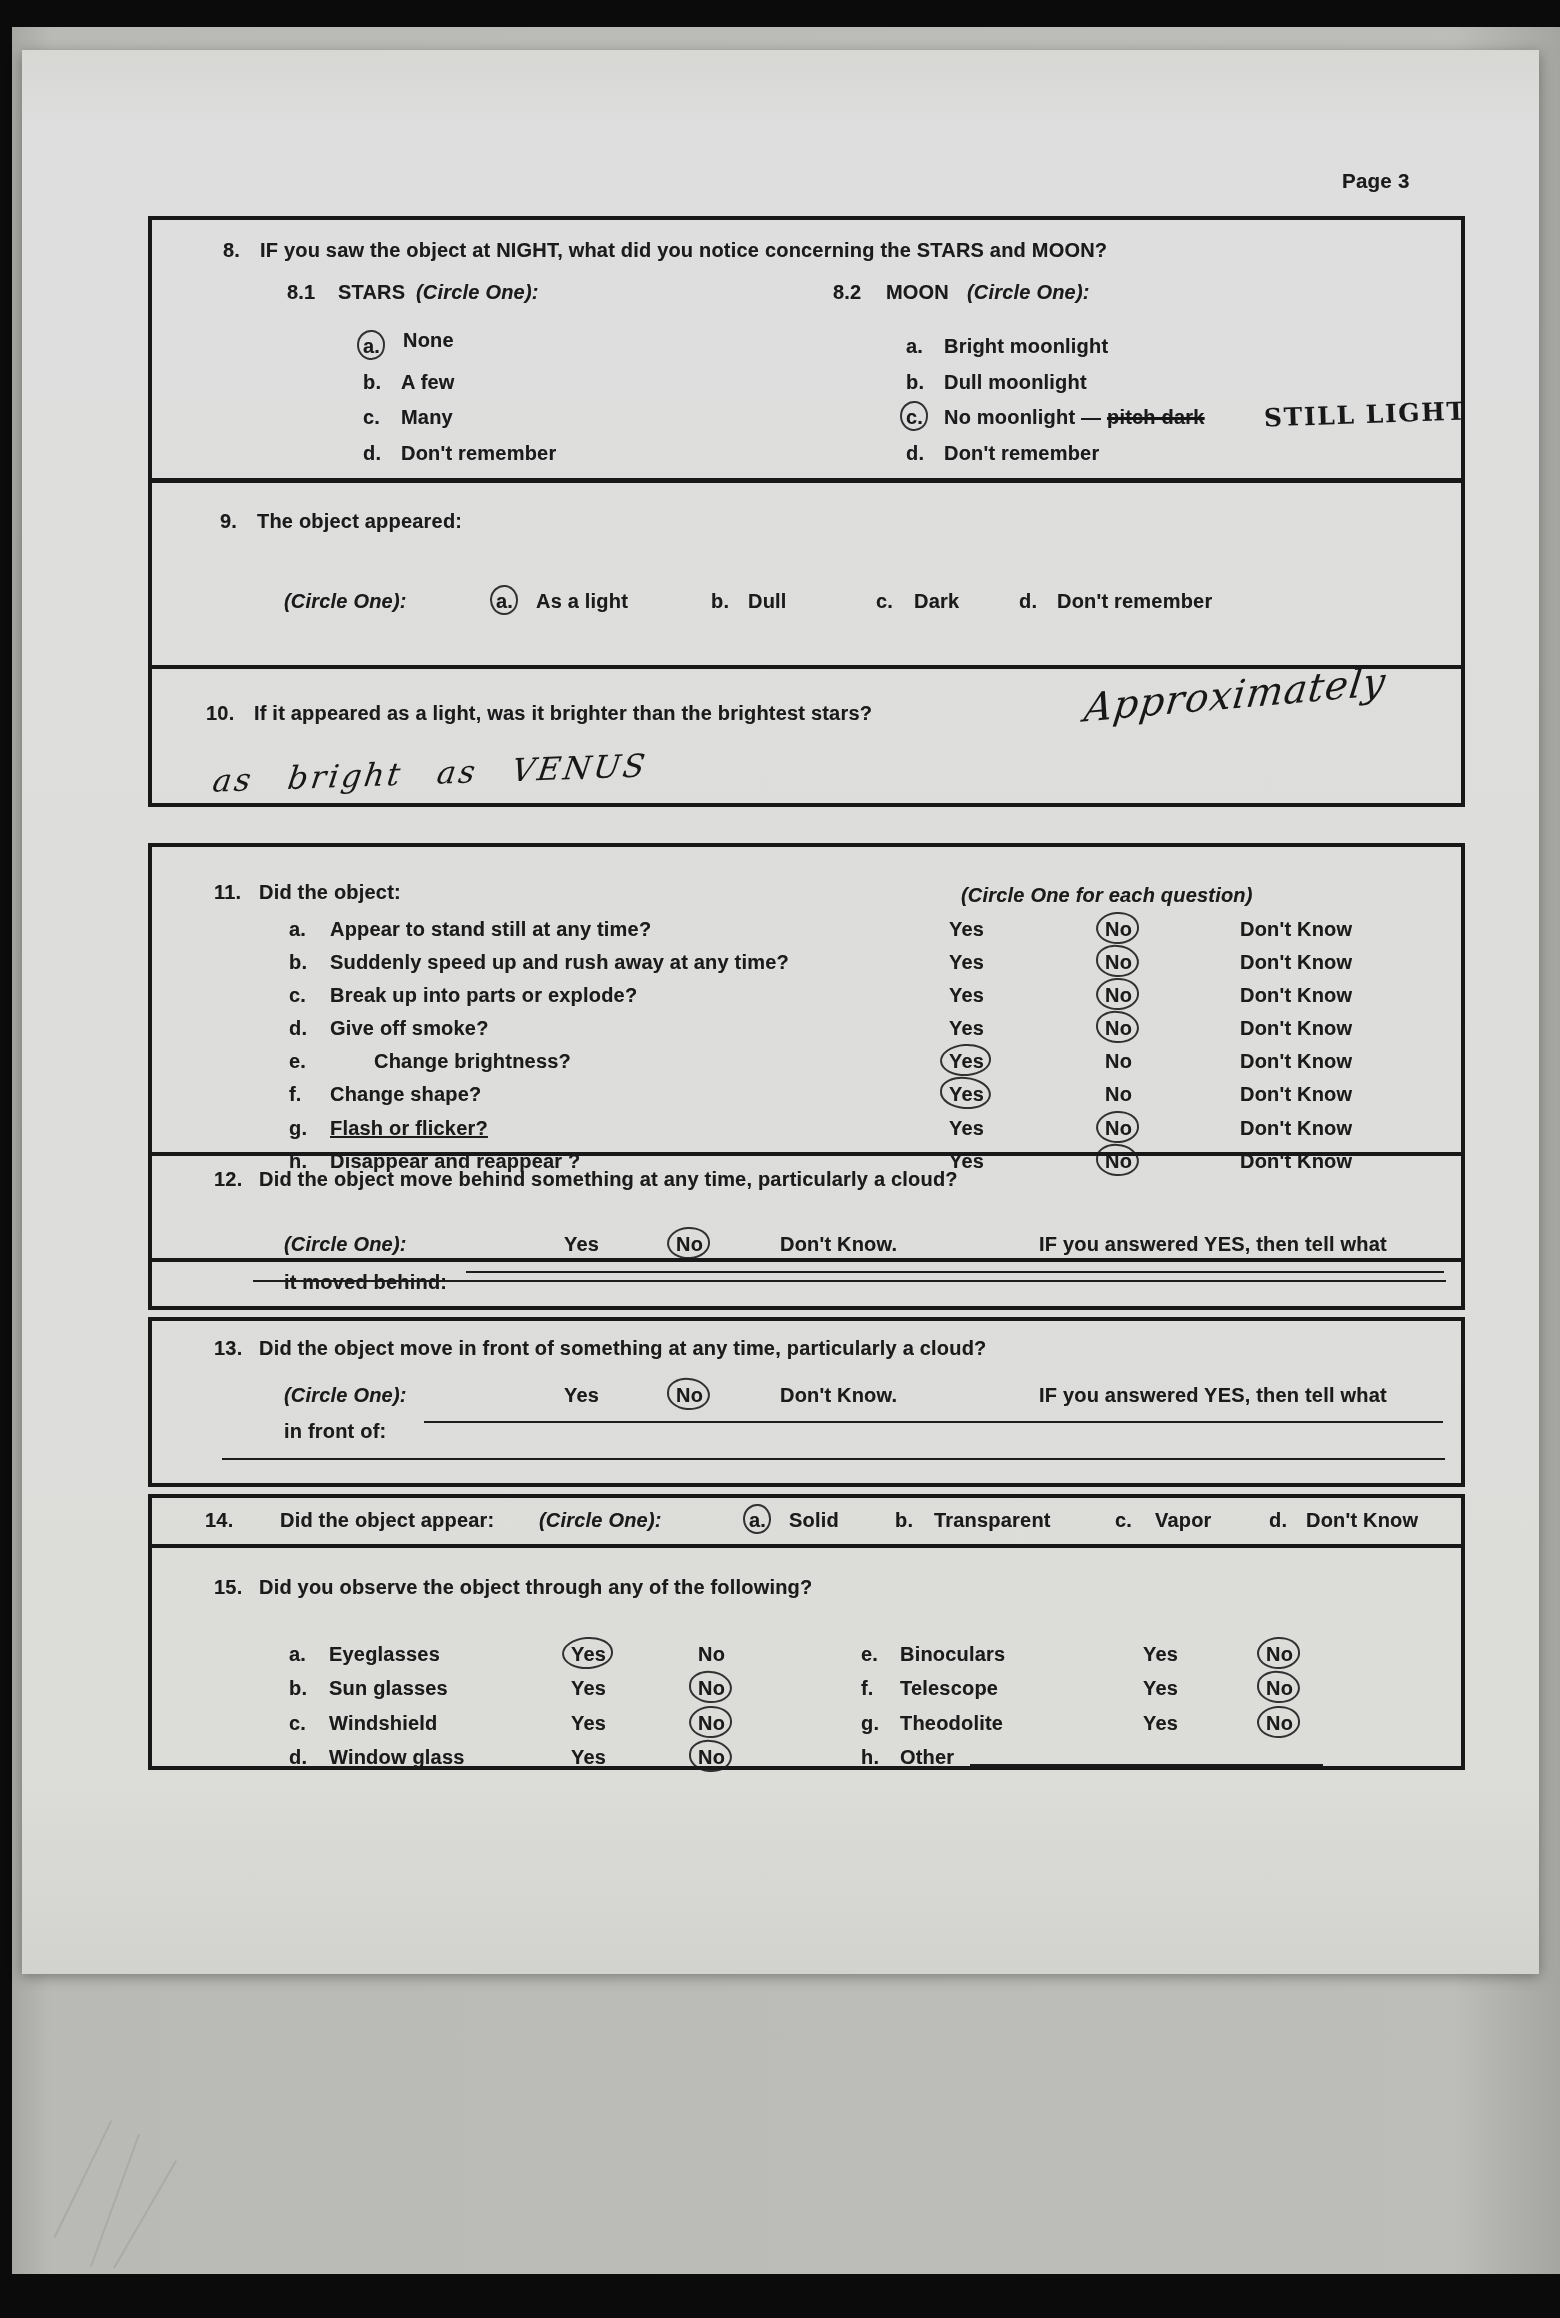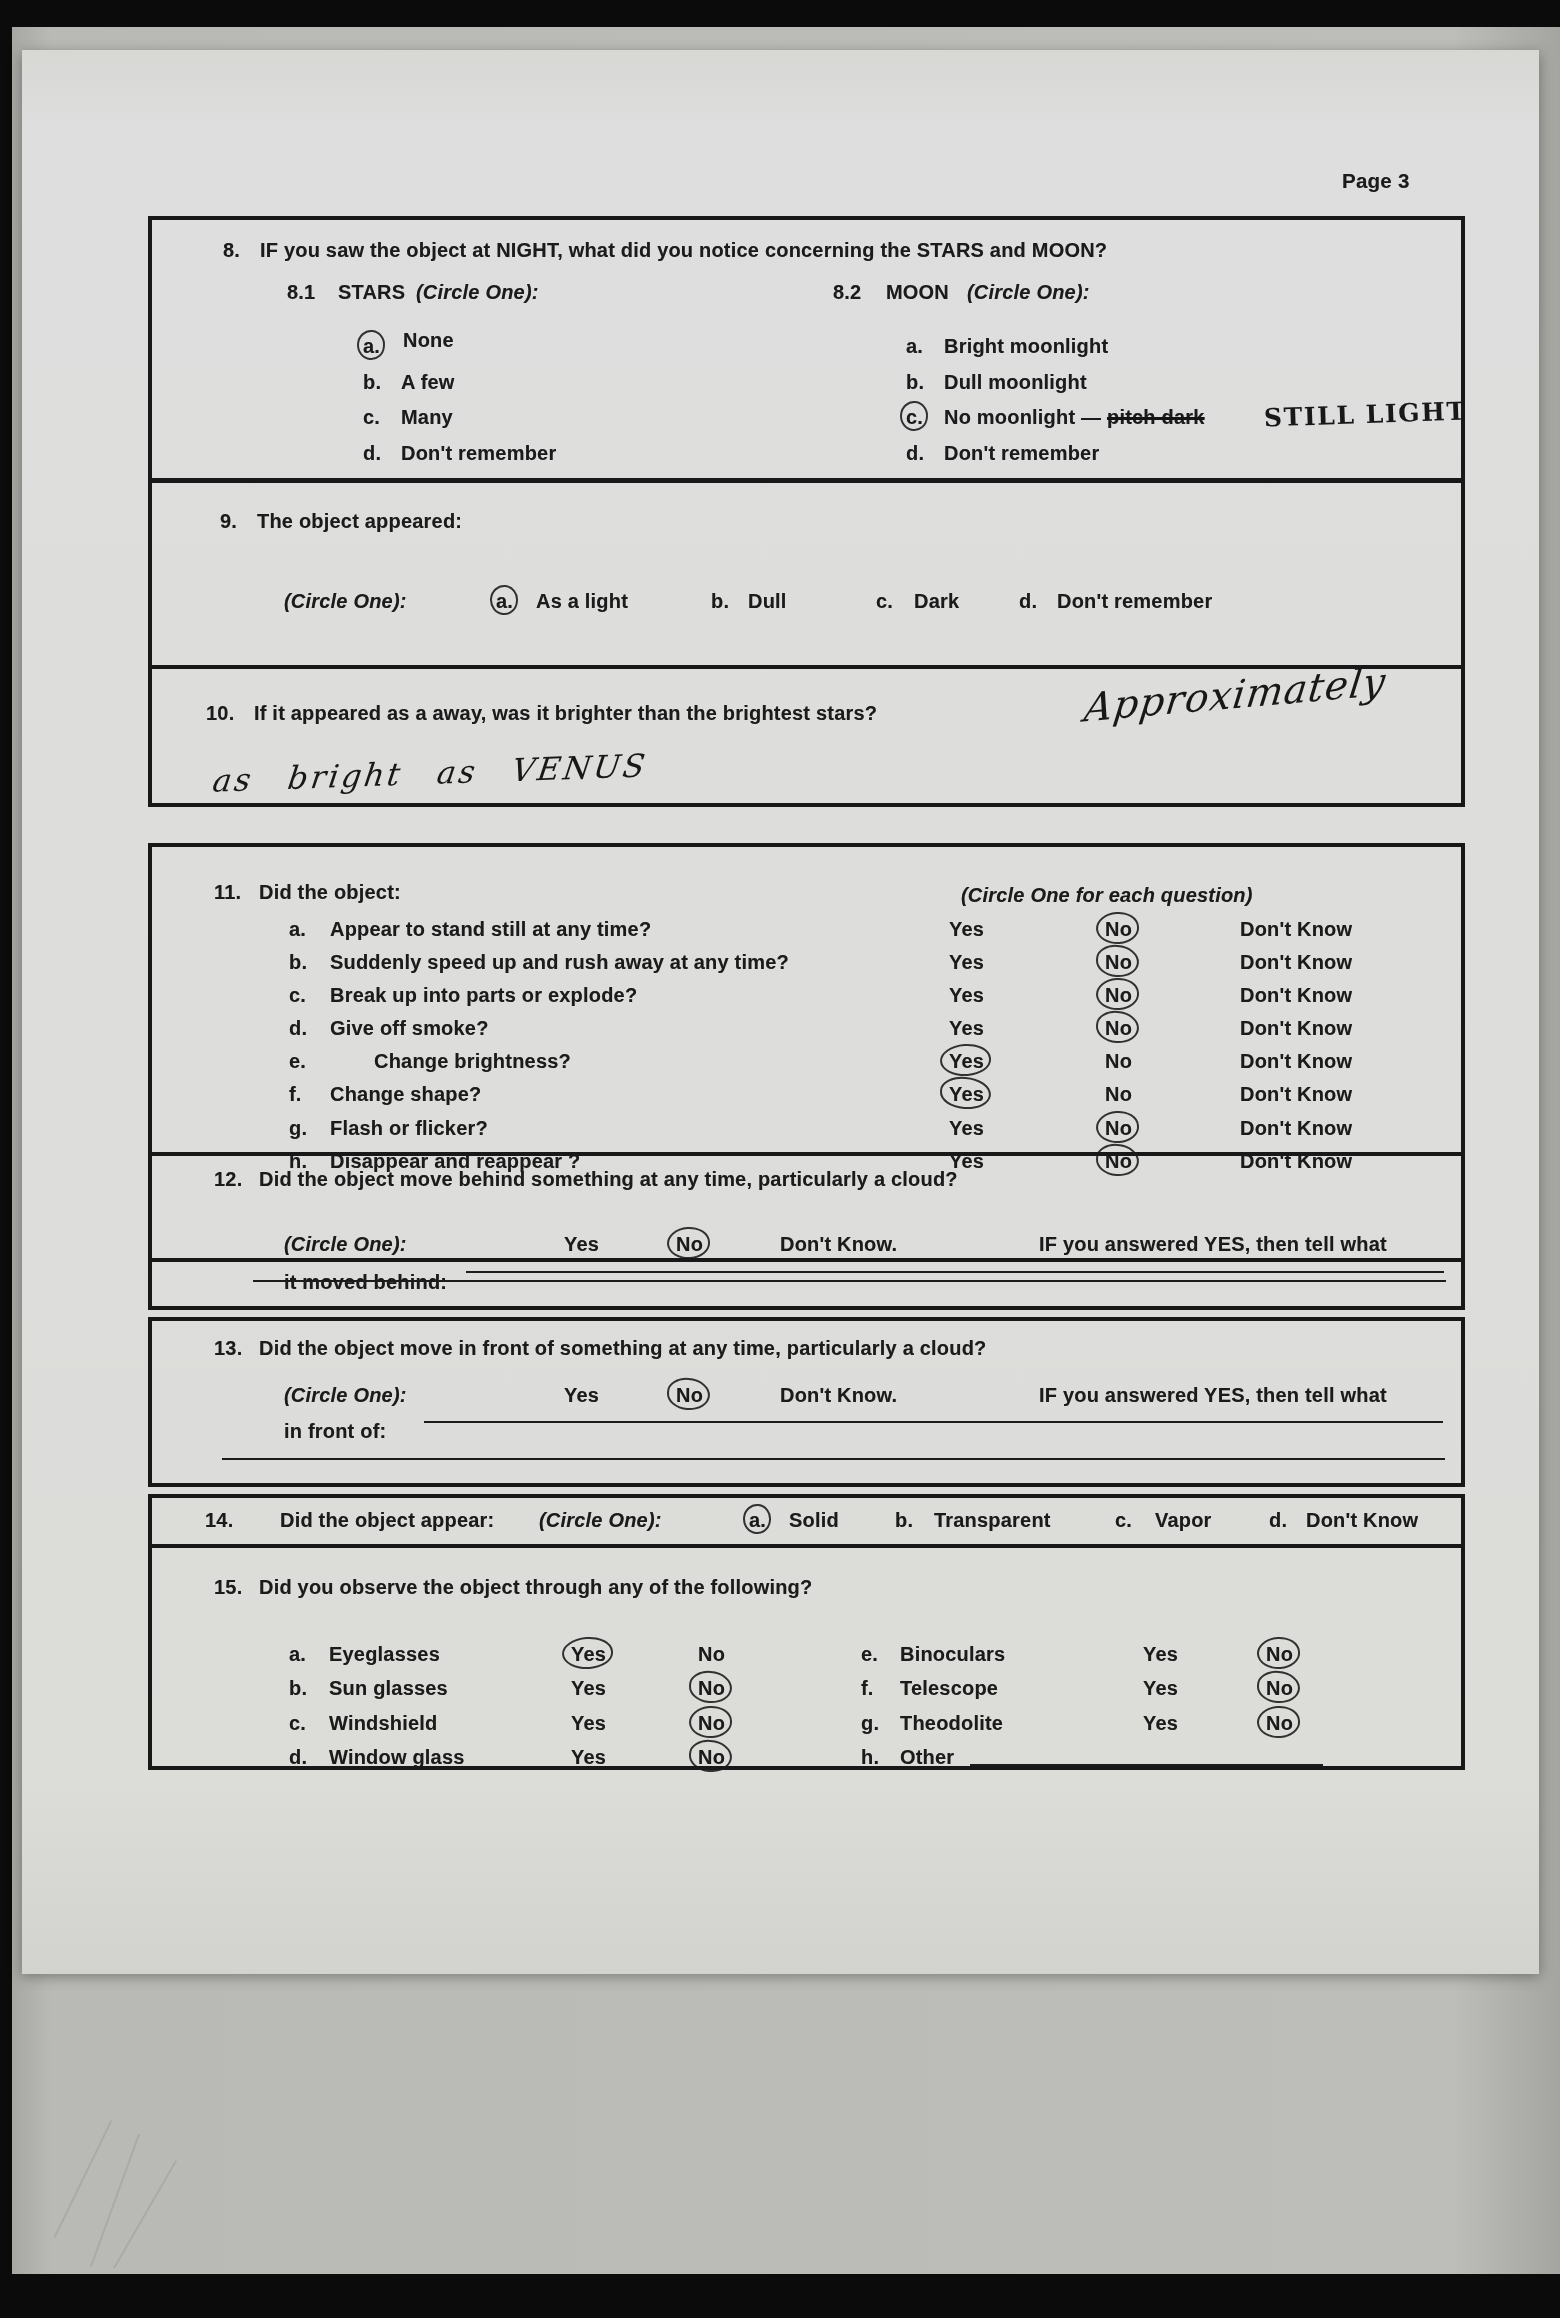--- a/index.html
+++ b/index.html
@@ -108,21 +108,21 @@
   <span class="t" style="left:559px;top:108px;">b.</span>
   <span class="t" style="left:596px;top:108px;">Dull</span>
   <span class="t" style="left:724px;top:108px;">c.</span>
   <span class="t" style="left:762px;top:108px;">Dark</span>
   <span class="t" style="left:867px;top:108px;">d.</span>
   <span class="t" style="left:905px;top:108px;">Don't remember</span>
 </section>
 
 <section class="box" style="top:665px;height:142px;">
   <span class="t" style="left:54px;top:33px;">10.</span>
-  <span class="t" style="left:102px;top:33px;">If it appeared as a away, was it brighter than the brightest stars?</span>
+  <span class="t" style="left:102px;top:33px;">If it appeared as a light, was it brighter than the brightest stars?</span>
   <span class="hand" style="left:932px;top:3.3px;font-size:39px;letter-spacing:1.1px;transform:rotate(-5deg) skewX(-12deg);">Approximately</span>
   <span class="hand" style="left:61px;top:86px;font-size:31.5px;letter-spacing:2.7px;word-spacing:22px;transform:rotate(-2deg) skewX(-10deg);">as bright as VENUS</span>
 </section>
 
 <section class="box" style="top:843px;height:419px;">
   <span class="t" style="left:62px;top:34px;">11.</span>
   <span class="t" style="left:107px;top:34px;">Did the object:</span>
   <span class="t it" style="left:809px;top:37px;">(Circle One for each question)</span>
 
   <span class="t" style="left:137px;top:71px;">a.</span>
@@ -155,21 +155,21 @@
   <span class="t" style="left:953px;top:203px;">No</span>
   <span class="t" style="left:1088px;top:203px;">Don't Know</span>
 
   <span class="t" style="left:137px;top:236px;">f.</span>
   <span class="t" style="left:178px;top:236px;">Change shape?</span>
   <span class="t" style="left:797px;top:236px;"><span class="circled v2">Yes</span></span>
   <span class="t" style="left:953px;top:236px;">No</span>
   <span class="t" style="left:1088px;top:236px;">Don't Know</span>
 
   <span class="t" style="left:137px;top:270px;">g.</span>
-  <span class="t" style="left:178px;top:270px;">Flash or flicker?</span>
+  <span class="t" style="left:178px;top:270px;text-decoration:underline;">Flash or flicker?</span>
   <span class="t" style="left:797px;top:270px;">Yes</span>
   <span class="t" style="left:953px;top:270px;"><span class="circled">No</span></span>
   <span class="t" style="left:1088px;top:270px;">Don't Know</span>
 
   <span class="t" style="left:137px;top:303px;">h.</span>
   <span class="t" style="left:178px;top:303px;">Disappear and reappear ?</span>
   <span class="t" style="left:797px;top:303px;">Yes</span>
   <span class="t" style="left:953px;top:303px;"><span class="circled v2">No</span></span>
   <span class="t" style="left:1088px;top:303px;">Don't Know</span>
 </section>

